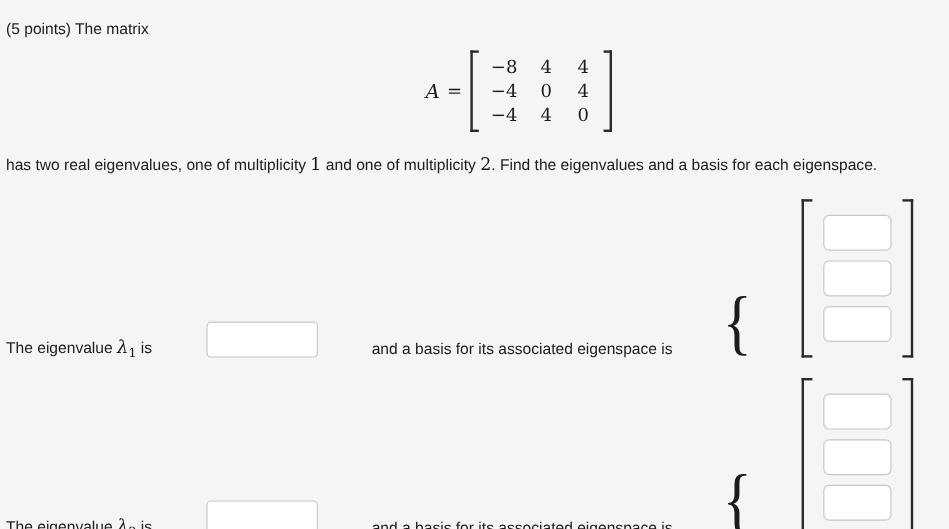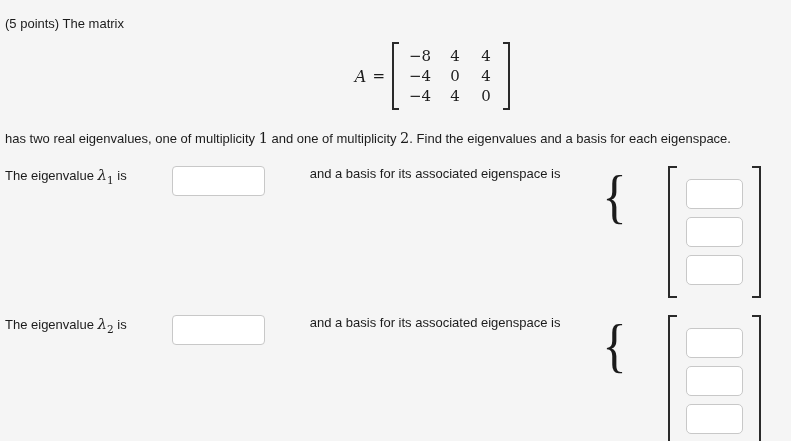--- a/index.html
+++ b/index.html
@@ -30,21 +30,21 @@
     display: grid; grid-template-columns: auto auto auto;
     column-gap: 17px; padding: 4px 10px;
   }
   .matrix-cell { text-align: center; line-height: 20px; min-width: 14px; }
 
   
   .statement-line { margin: 20px 16px 0 5px; white-space: nowrap; }
   .serif-num { font-family: "DejaVu Serif", serif; font-size: 14.5px; }
 
   
-  .eigen-row { display: flex; align-items: flex-start; margin-left: 5px; white-space: nowrap; gap: 36px; }
+  .eigen-row { display: flex; align-items: flex-end; margin-left: 5px; white-space: nowrap; gap: 36px; }
   .eigen-row.row1 { margin-top: 20px; }
   .eigen-row.row2 { margin-top: 17px; }
 
   .lambda { font-family: "DejaVu Serif", serif; font-style: italic; font-size: 15px; }
   .lambda-sub { font-family: "DejaVu Serif", serif; font-size: 10.5px; line-height: 0; }
 
   input.answer {
     background: #ffffff; border: 1px solid #c8c8c8;
     font-family: "Liberation Sans", sans-serif; font-size: 13px; color: #1b1b1b;
     outline: none;

